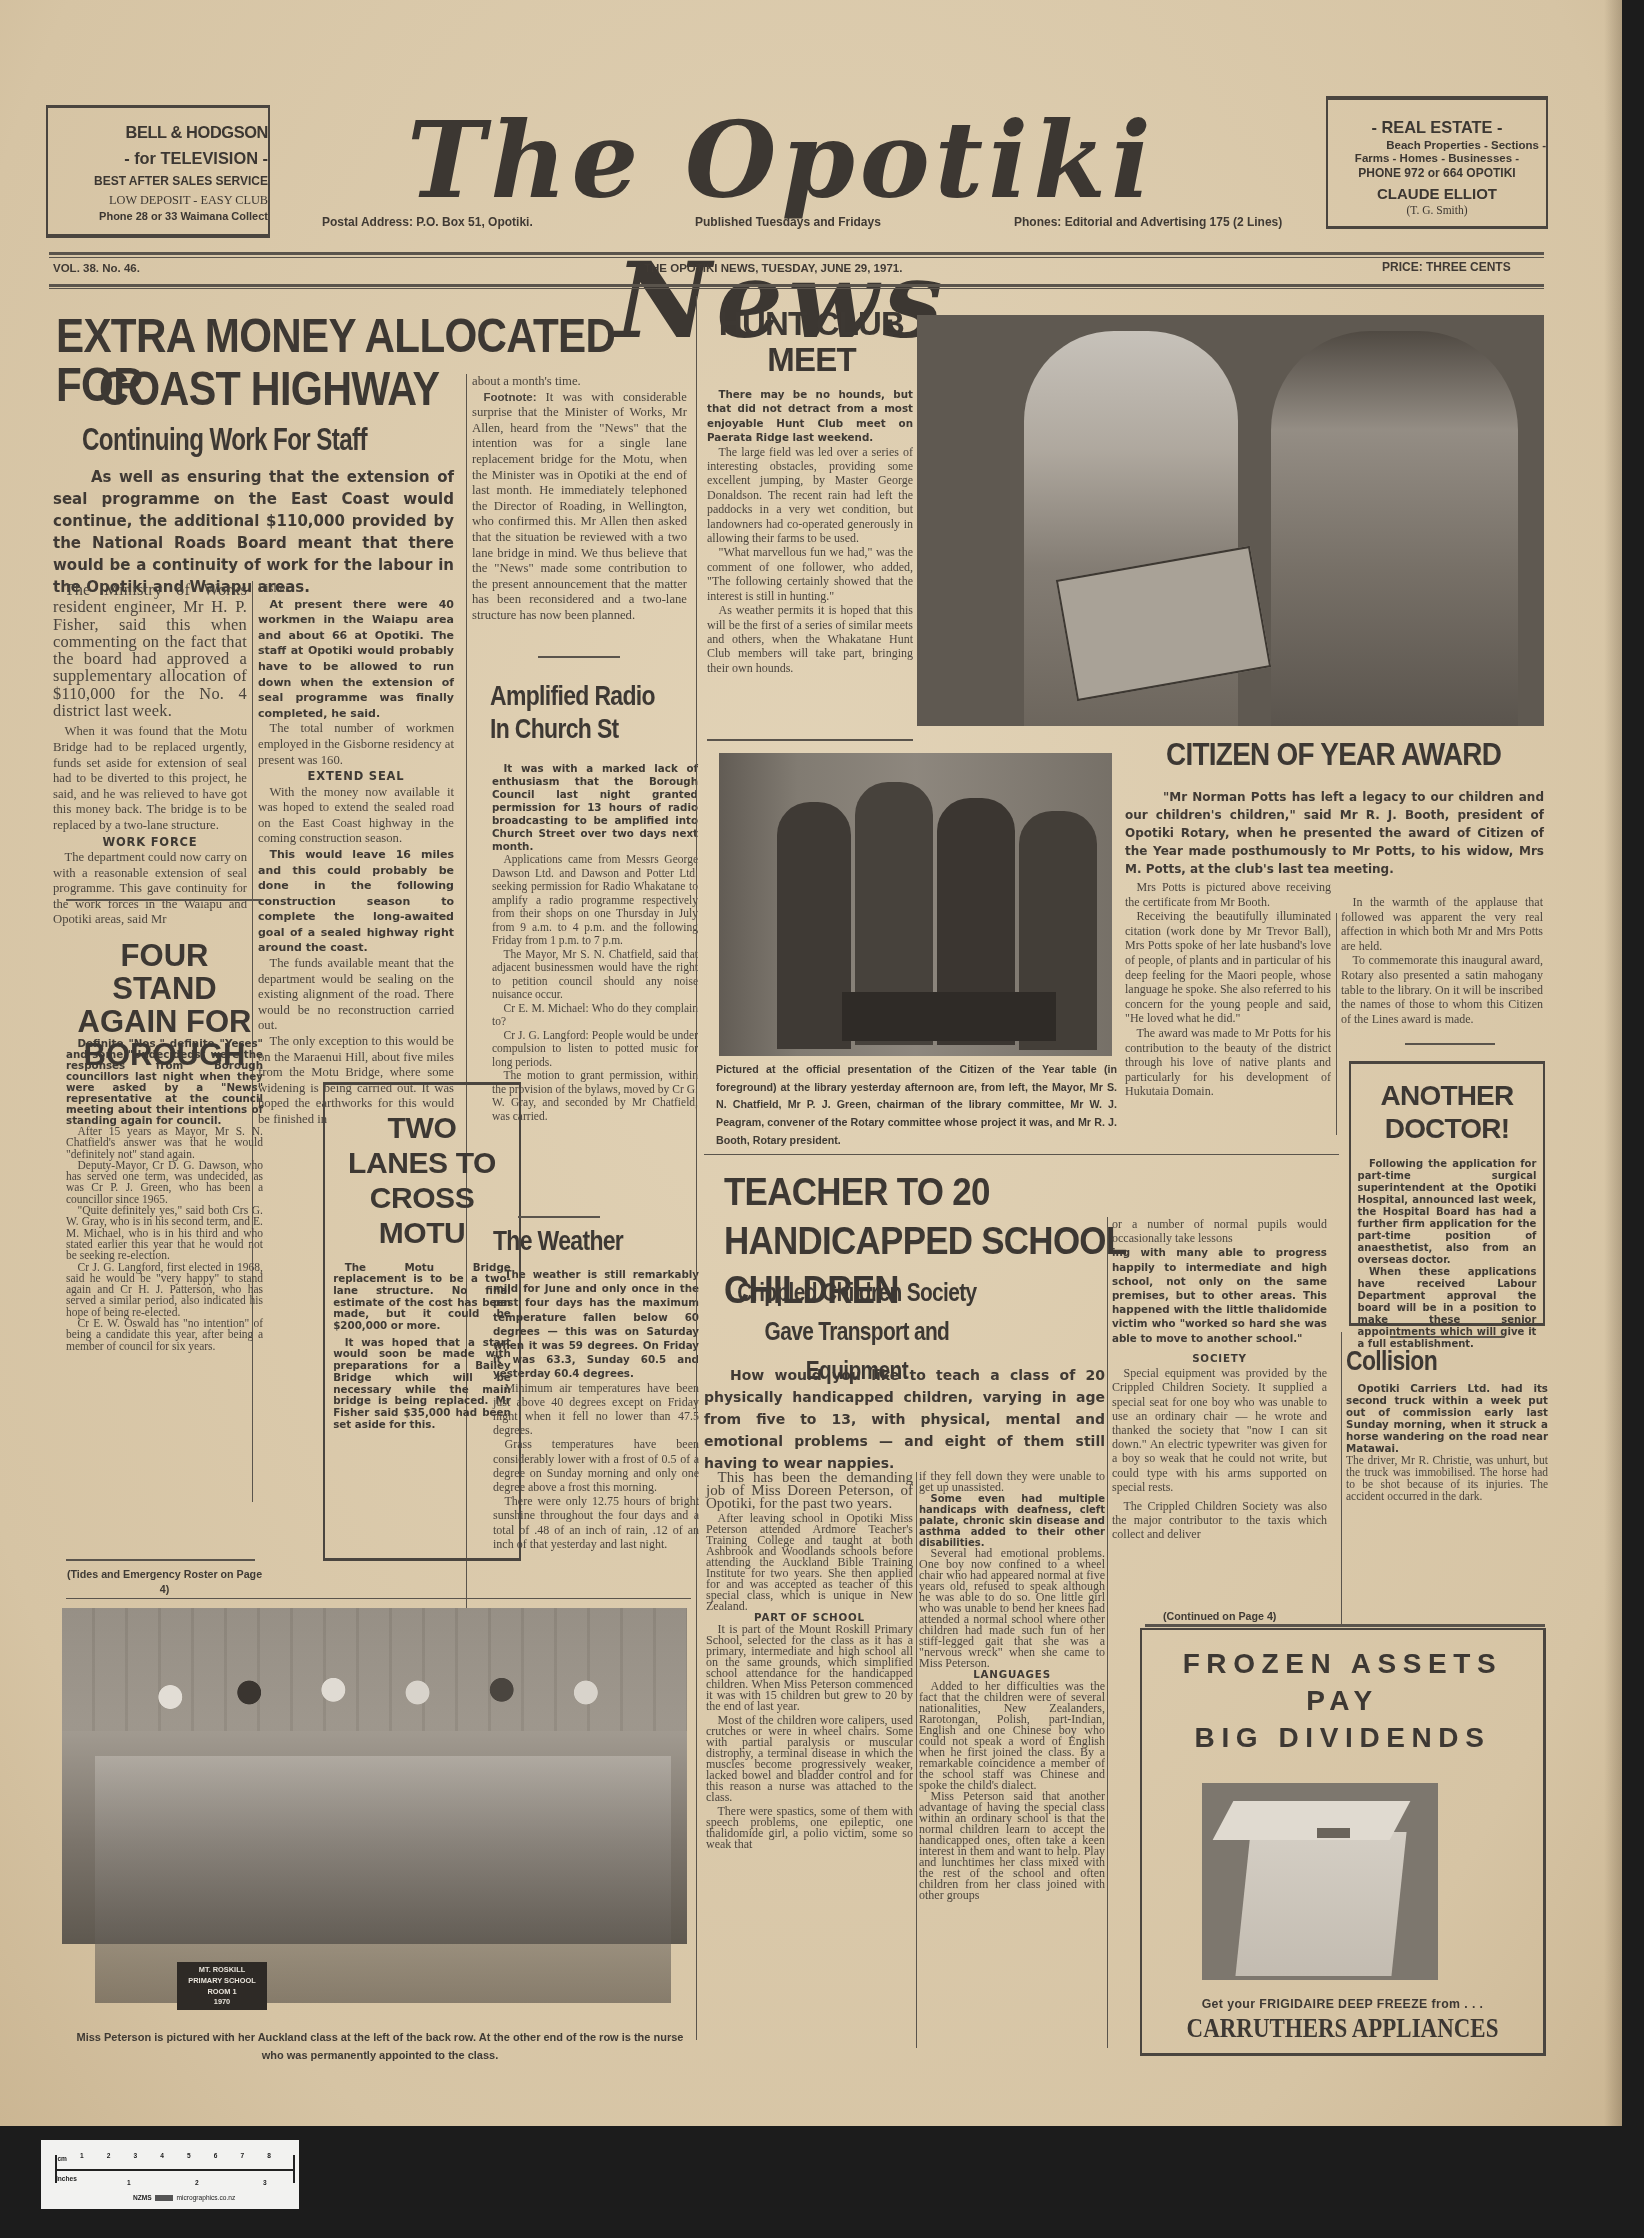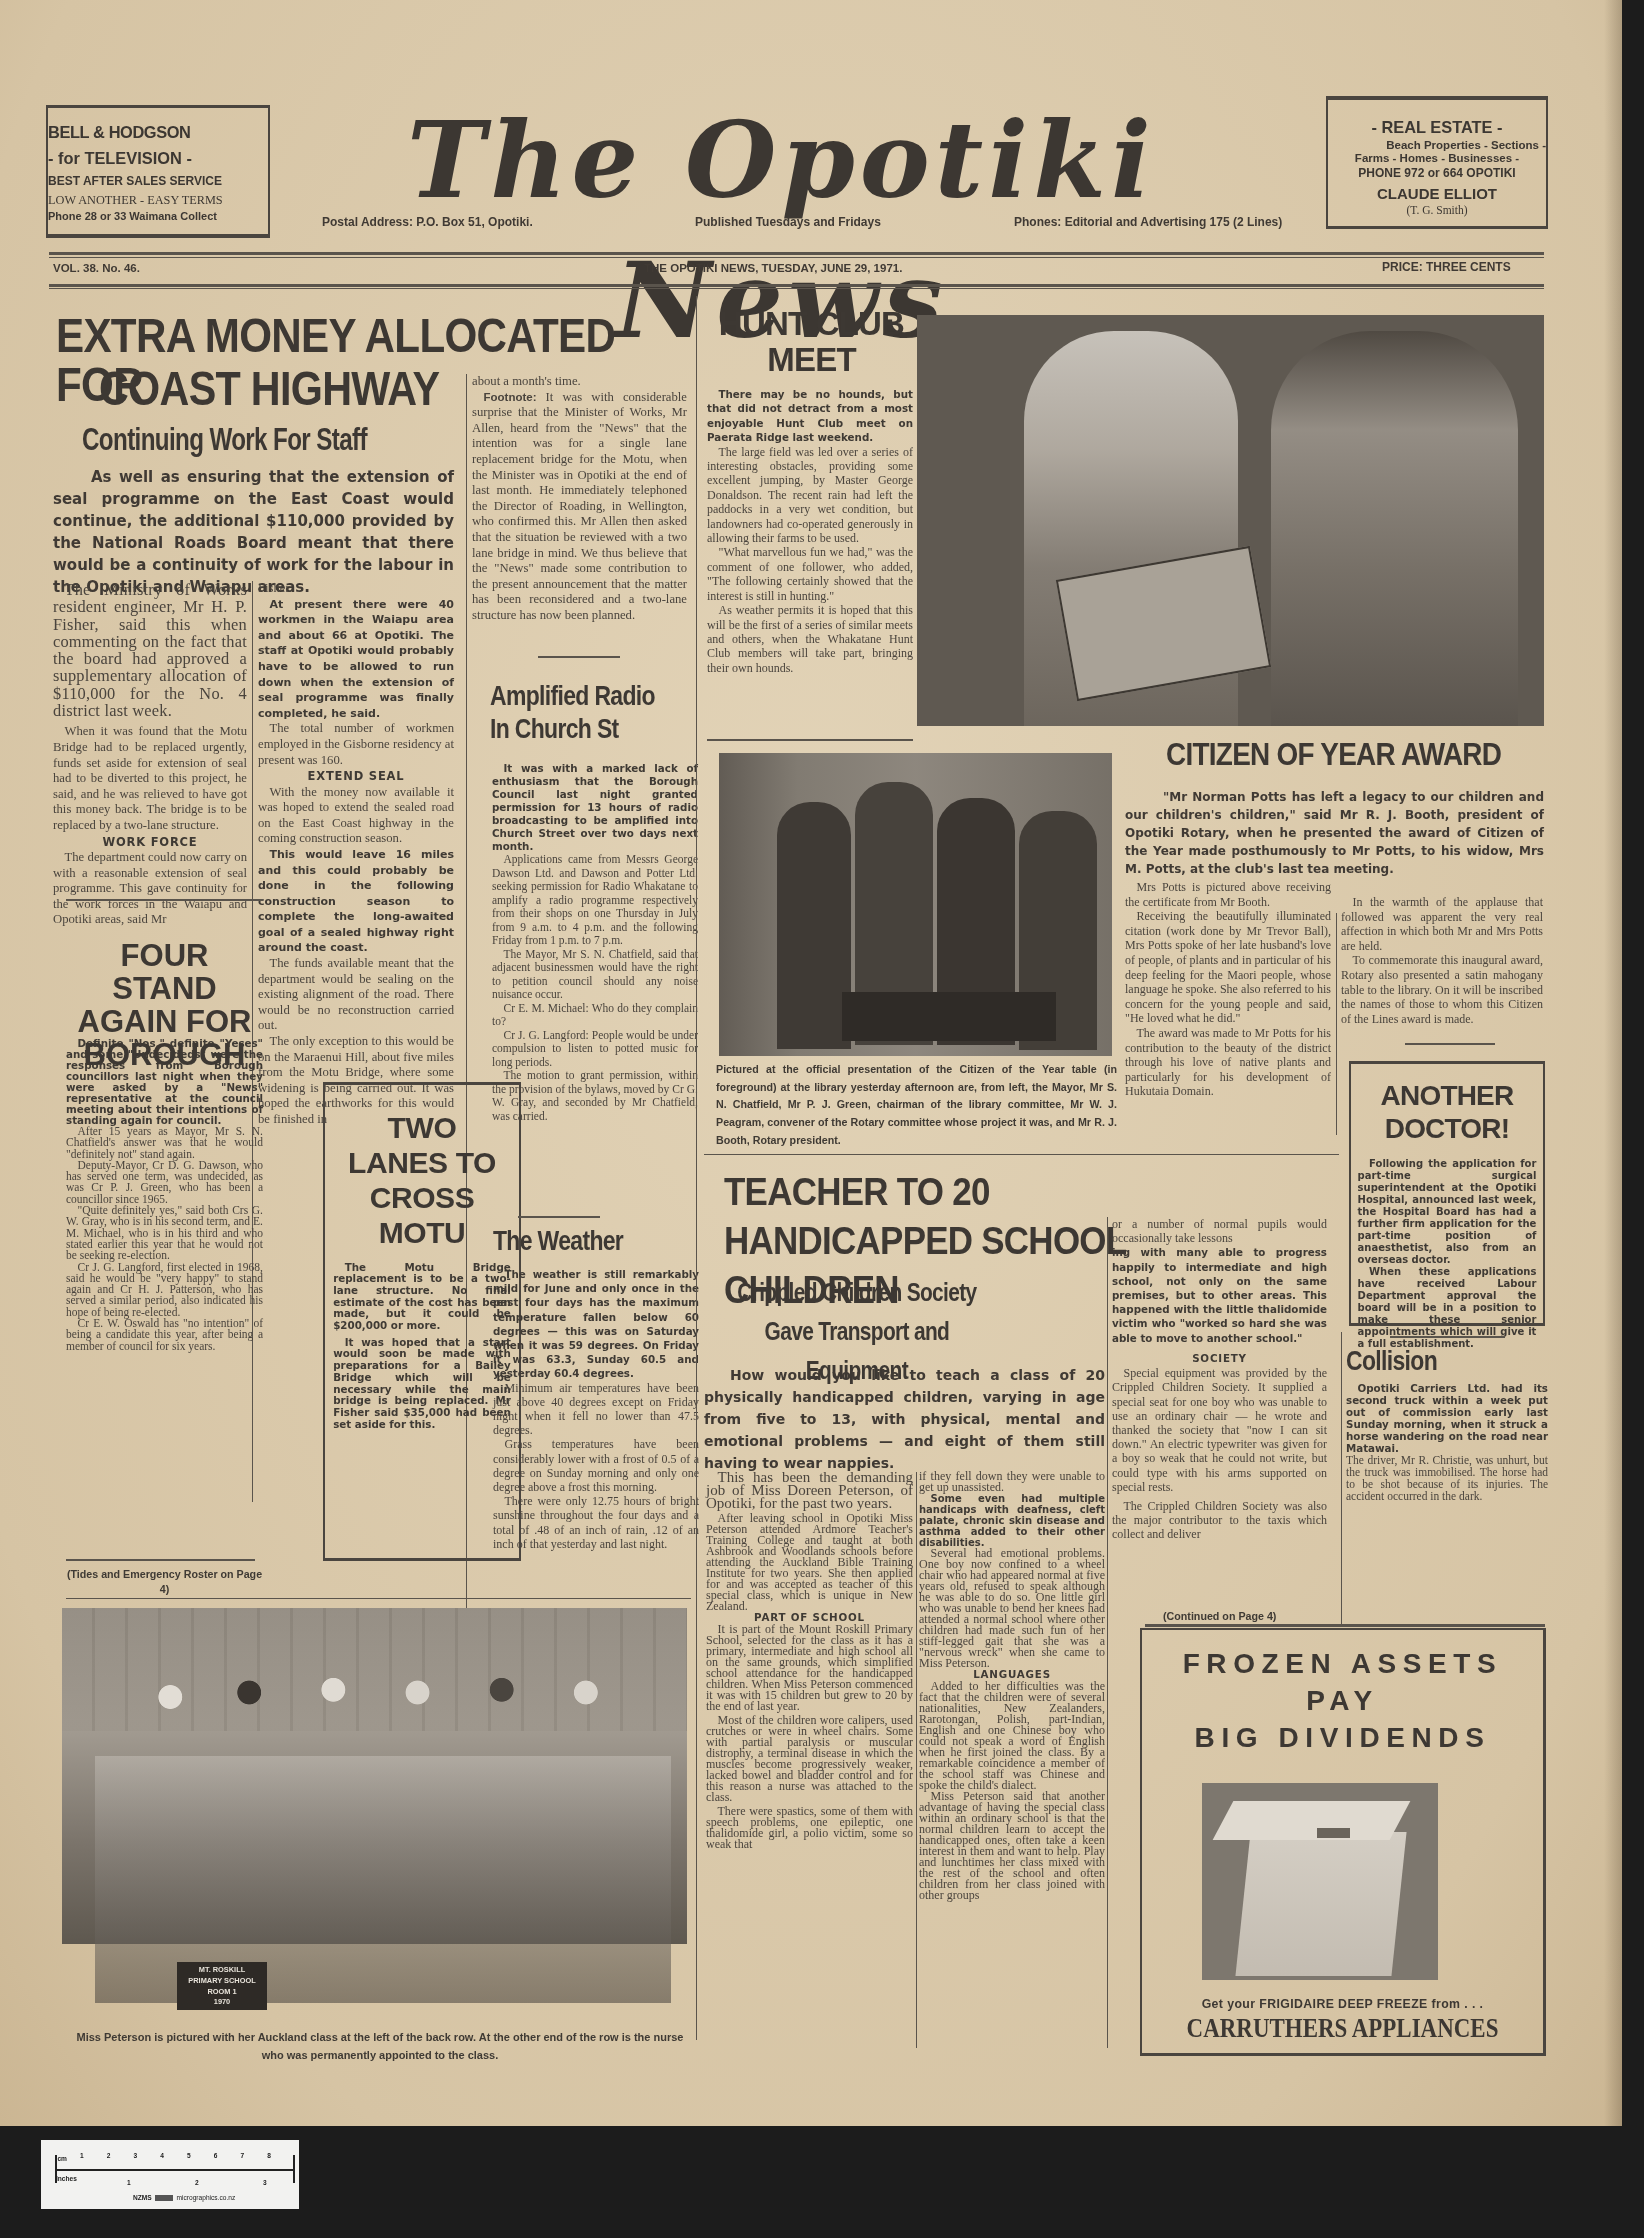--- a/index.html
+++ b/index.html
@@ -31,25 +31,25 @@
   .caption { font-family: "Liberation Sans", sans-serif; font-weight: bold; font-size: 12px; line-height: 19px; color: #3f3a34; }
   .ruler { position: absolute; background: #f2f2f0; }
 </style>
 </head>
 <body>
 
 <div class="page">
 
   <div class="box" style="left:46px;top:107px;width:113px;height:0;border:none;"></div>
   <div class="box" style="left:46px;top:105px;width:224px;height:133px;border-width:3.3px 2.5px 4.1px 2.5px;">
-    <div class="sans" style="text-align:left;font-weight:bold;color:#3c3732;">
+    <div class="sans" style="text-align:right;font-weight:bold;color:#3c3732;">
       <div style="font-size:16.4px;margin-top:15px;letter-spacing:-0.4px;">BELL &amp; HODGSON</div>
       <div style="font-size:16.4px;margin-top:6.6px;">- for TELEVISION -</div>
       <div style="font-size:12px;margin-top:6.6px;">BEST AFTER SALES SERVICE</div>
-      <div style="font-family:'Liberation Serif',serif;font-weight:normal;font-size:12.3px;margin-top:5px;">LOW ANOTHER - EASY TERMS</div>
+      <div style="font-family:'Liberation Serif',serif;font-weight:normal;font-size:12.3px;margin-top:5px;">LOW DEPOSIT - EASY CLUB</div>
       <div style="font-size:11px;margin-top:1.6px;">Phone 28 or 33 Waimana Collect</div>
     </div>
   </div>
 
   <div class="abs masthead-title" style="left:329px;top:90px;width:905px;height:140px;line-height:140px;font-size:105px;">The Opotiki News</div>
 
   <div class="abs sans" style="left:322px;top:215px;font-size:12px;font-weight:bold;color:#403a34;">Postal Address: P.O. Box 51, Opotiki.</div>
   <div class="abs sans" style="left:695px;top:215px;font-size:12px;font-weight:bold;color:#403a34;">Published Tuesdays and Fridays</div>
   <div class="abs sans" style="left:1014px;top:215px;font-size:12px;font-weight:bold;color:#403a34;">Phones: Editorial and Advertising 175 (2 Lines)</div>
 

